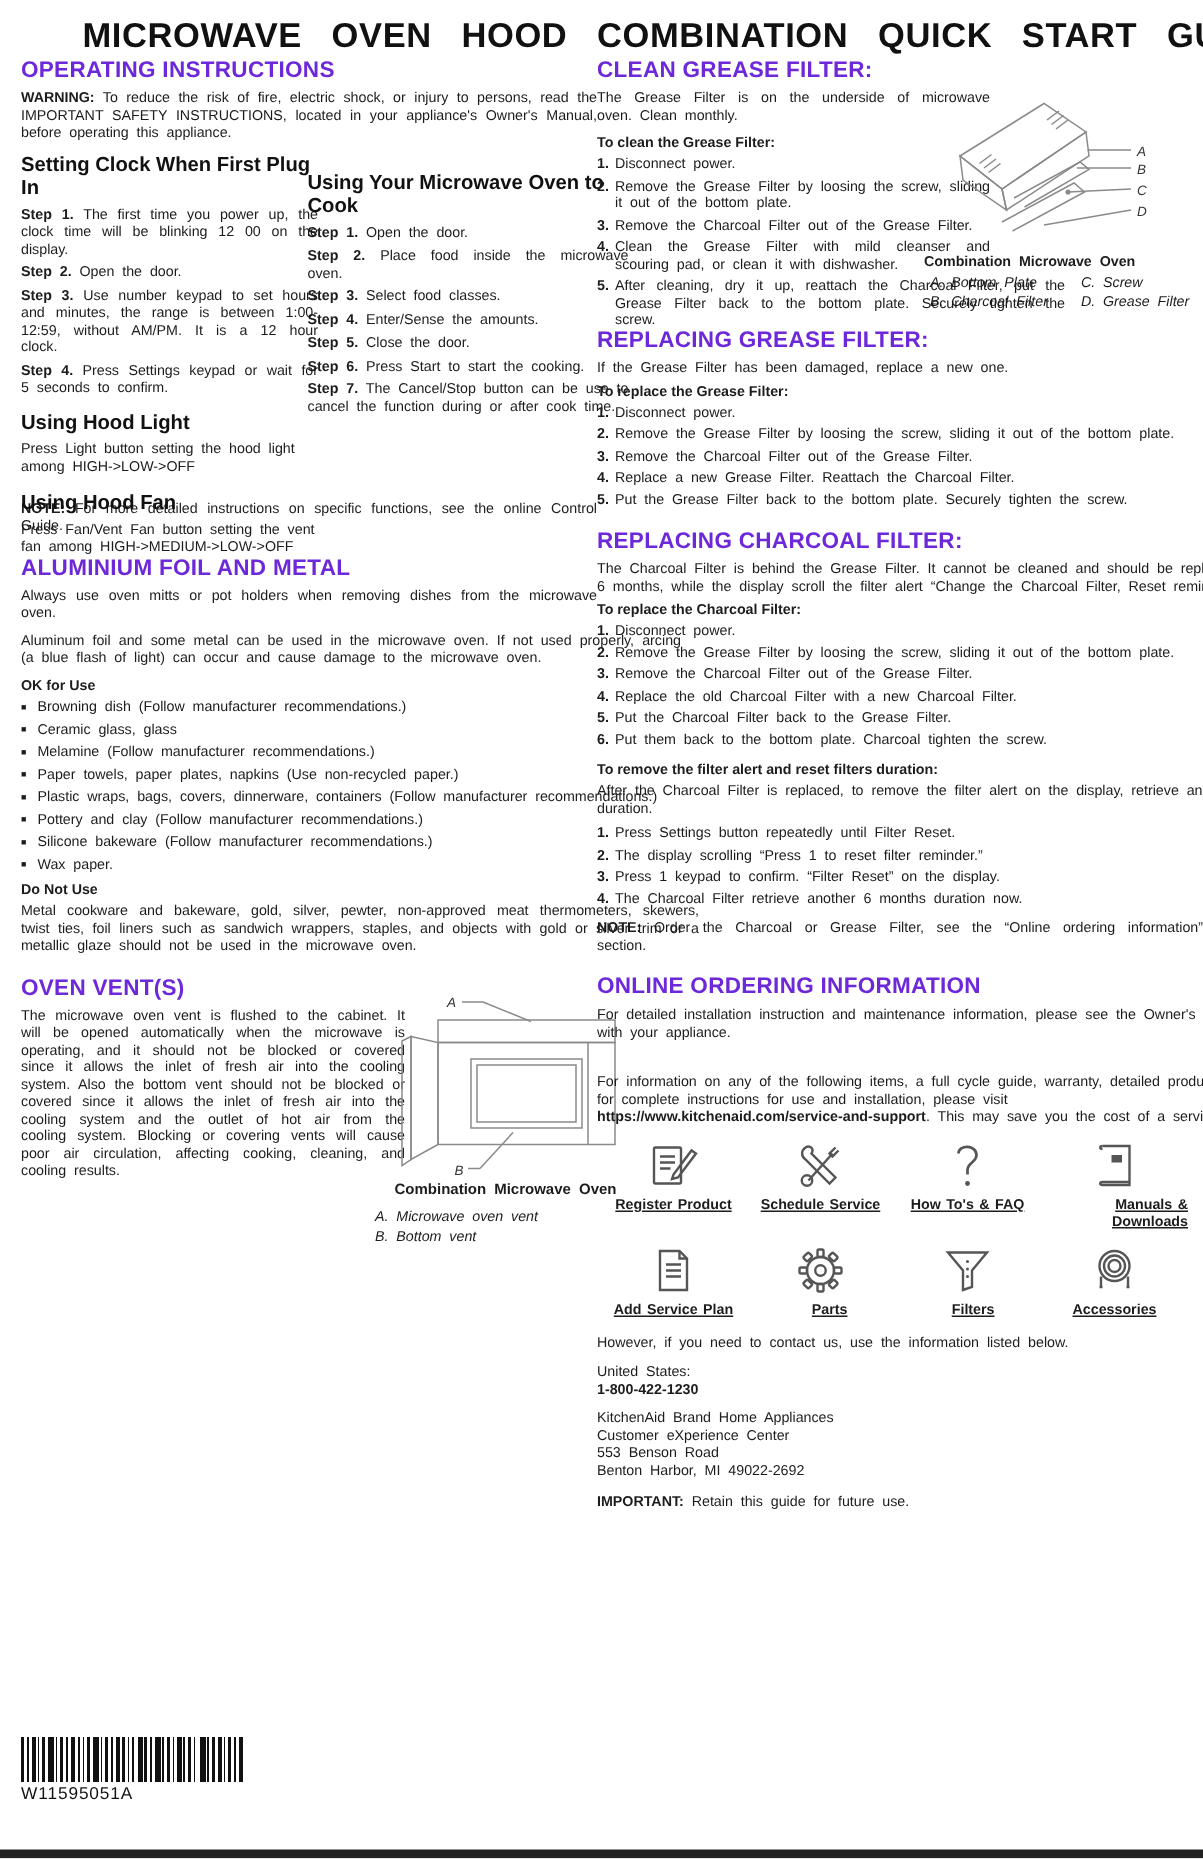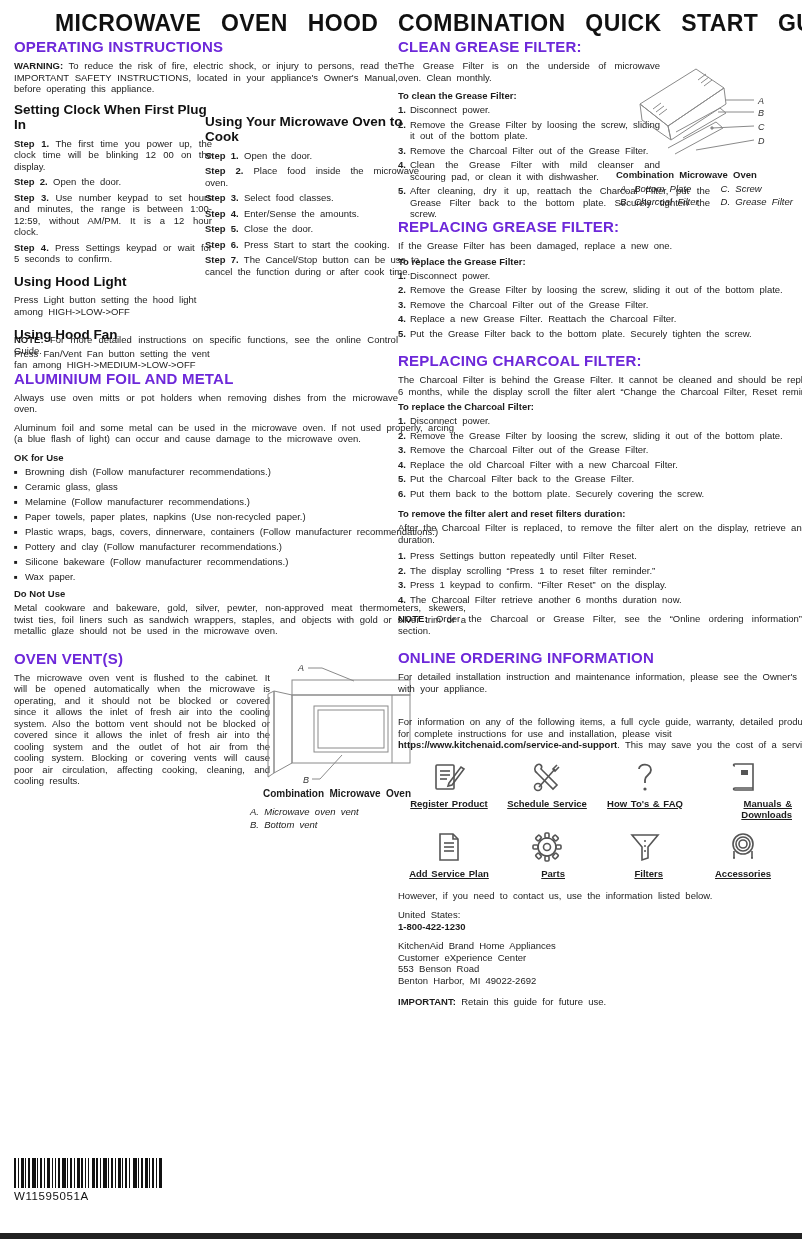--- a/index.html
+++ b/index.html
@@ -194,21 +194,21 @@
 
     <div class="sec gap">REPLACING CHARCOAL FILTER:</div>
     <div class="line">The Charcoal Filter is behind the Grease Filter. It cannot be cleaned and should be replaced every</div>
     <div class="line" style="margin-bottom:4px">6 months, while the display scroll the filter alert “Change the Charcoal Filter, Reset reminder in Settings”.</div>
     <div class="boldline">To replace the Charcoal Filter:</div>
     <div class="numli"><b>1.</b><span>Disconnect power.</span></div>
     <div class="numli"><b>2.</b><span>Remove the Grease Filter by loosing the screw, sliding it out of the bottom plate.</span></div>
     <div class="numli"><b>3.</b><span>Remove the Charcoal Filter out of the Grease Filter.</span></div>
     <div class="numli"><b>4.</b><span>Replace the old Charcoal Filter with a new Charcoal Filter.</span></div>
     <div class="numli"><b>5.</b><span>Put the Charcoal Filter back to the Grease Filter.</span></div>
-    <div class="numli"><b>6.</b><span>Put them back to the bottom plate. Securely covering the screw.</span></div>
+    <div class="numli"><b>6.</b><span>Put them back to the bottom plate. Charcoal tighten the screw.</span></div>
 
     <div class="boldline" style="margin-top:9px">To remove the filter alert and reset filters duration:</div>
     <div class="line">After the Charcoal Filter is replaced, to remove the filter alert on the display, retrieve another 6 months</div>
     <div class="line" style="margin-bottom:5px">duration.</div>
     <div class="numli"><b>1.</b><span>Press Settings button repeatedly until Filter Reset.</span></div>
     <div class="numli"><b>2.</b><span>The display scrolling “Press 1 to reset filter reminder.”</span></div>
     <div class="numli"><b>3.</b><span>Press 1 keypad to confirm. “Filter Reset” on the display.</span></div>
     <div class="numli"><b>4.</b><span>The Charcoal Filter retrieve another 6 months duration now.</span></div>
 
     <p style="margin-top:8px"><b>NOTE:</b> <span>Order the Charcoal or Grease Filter, see the “Online ordering information” section.</span></p>

